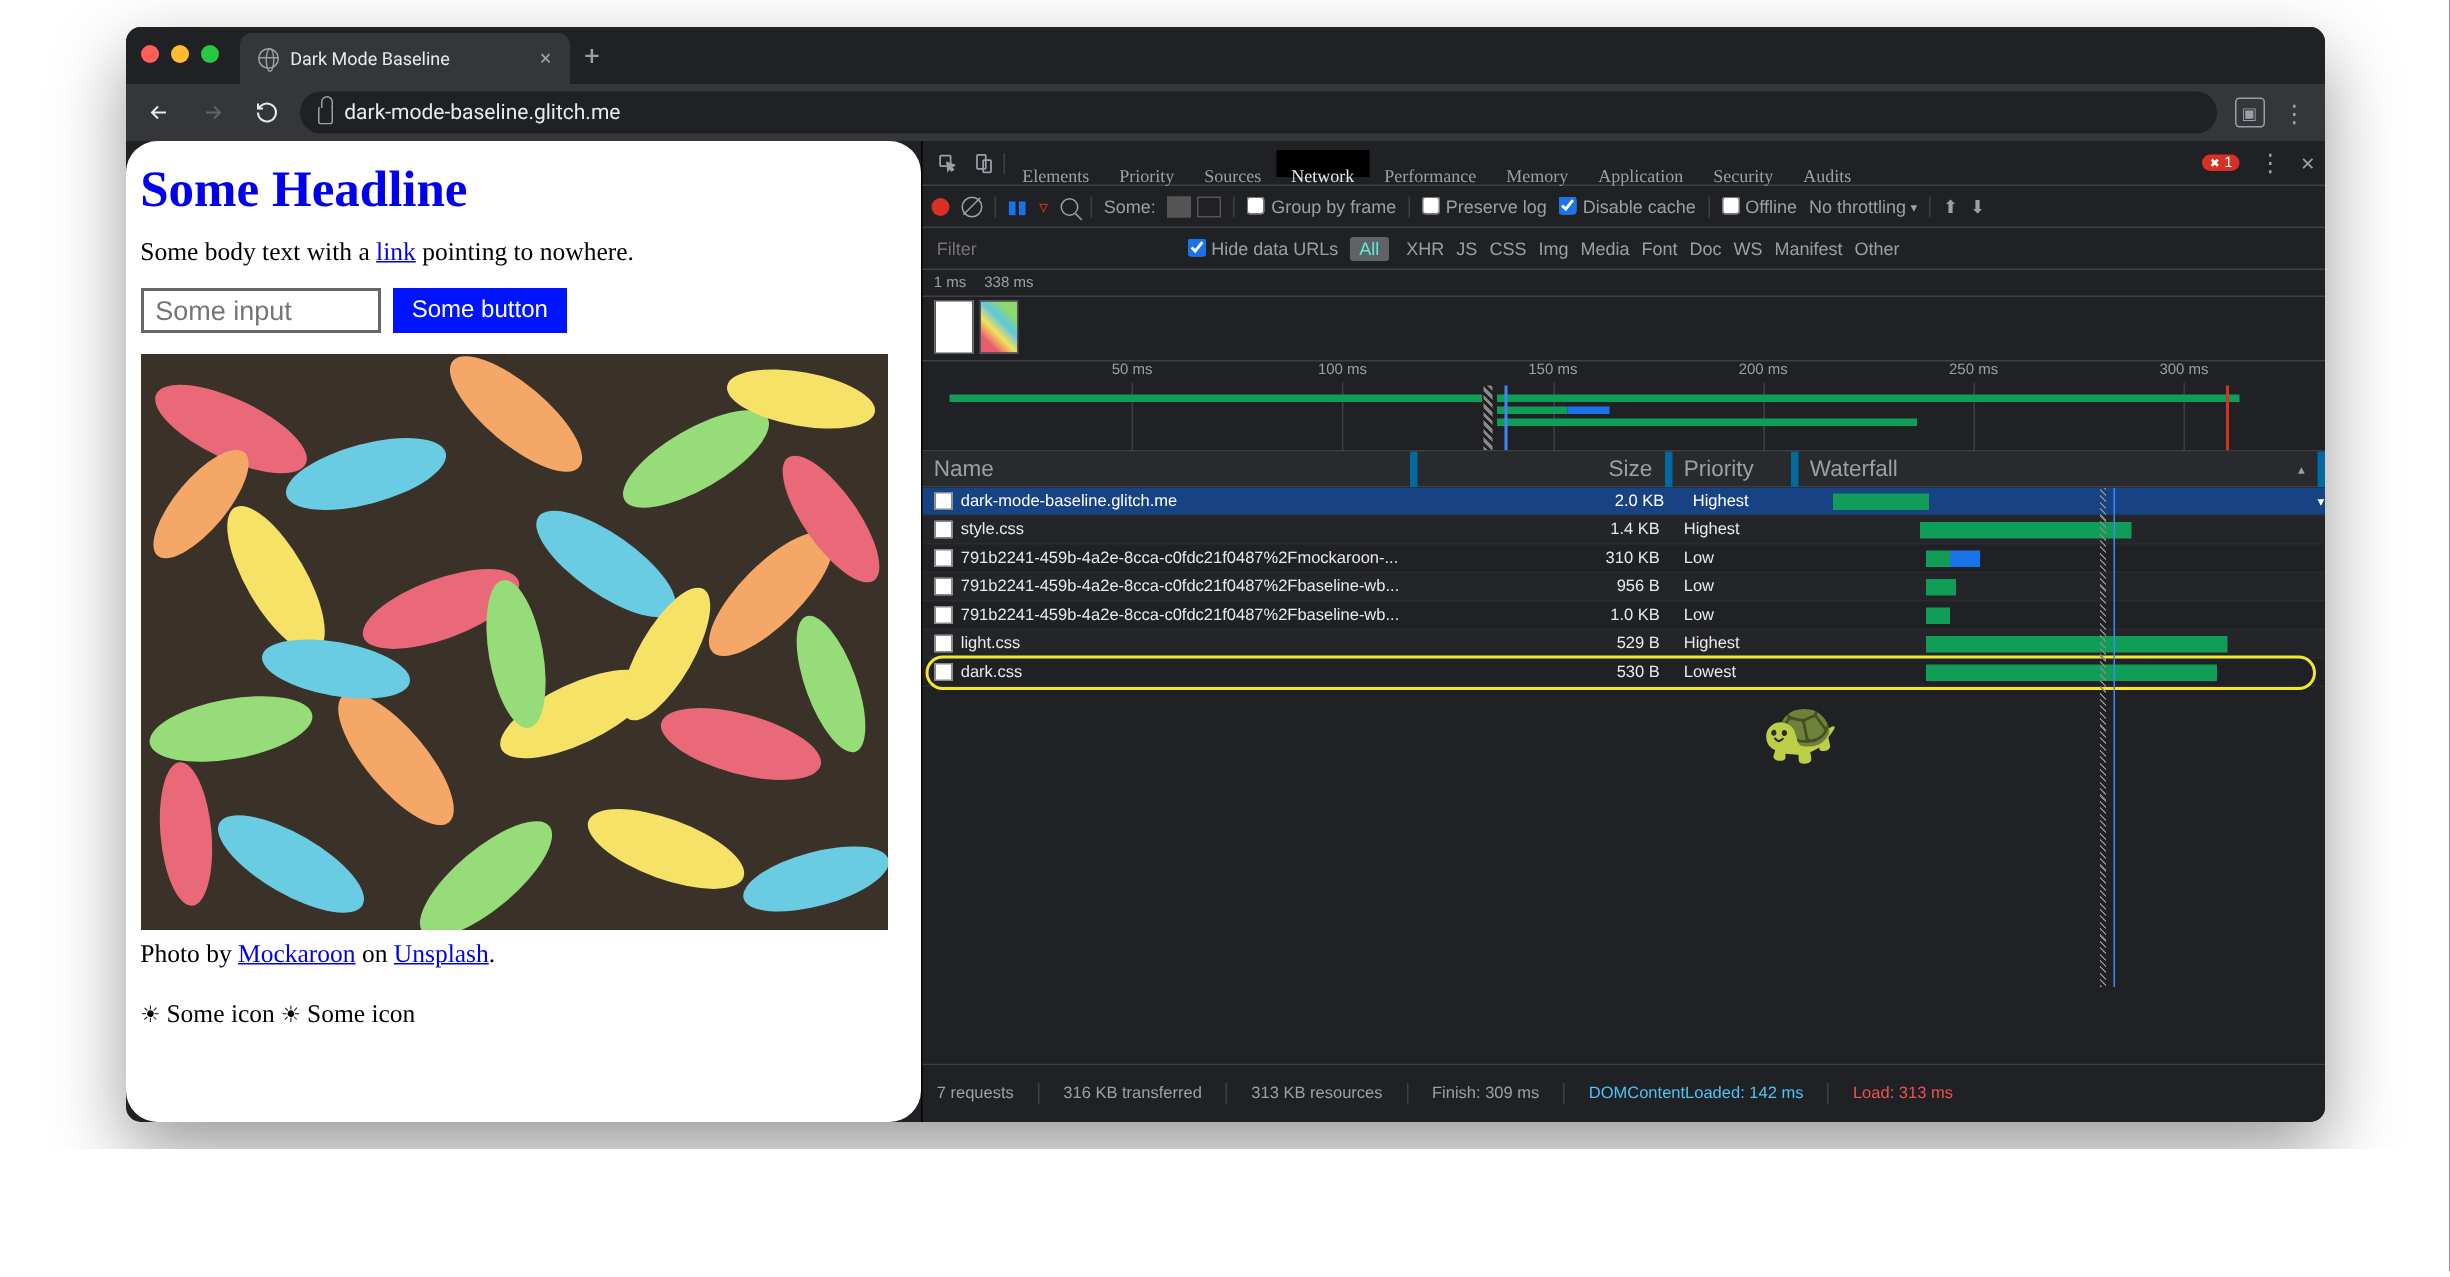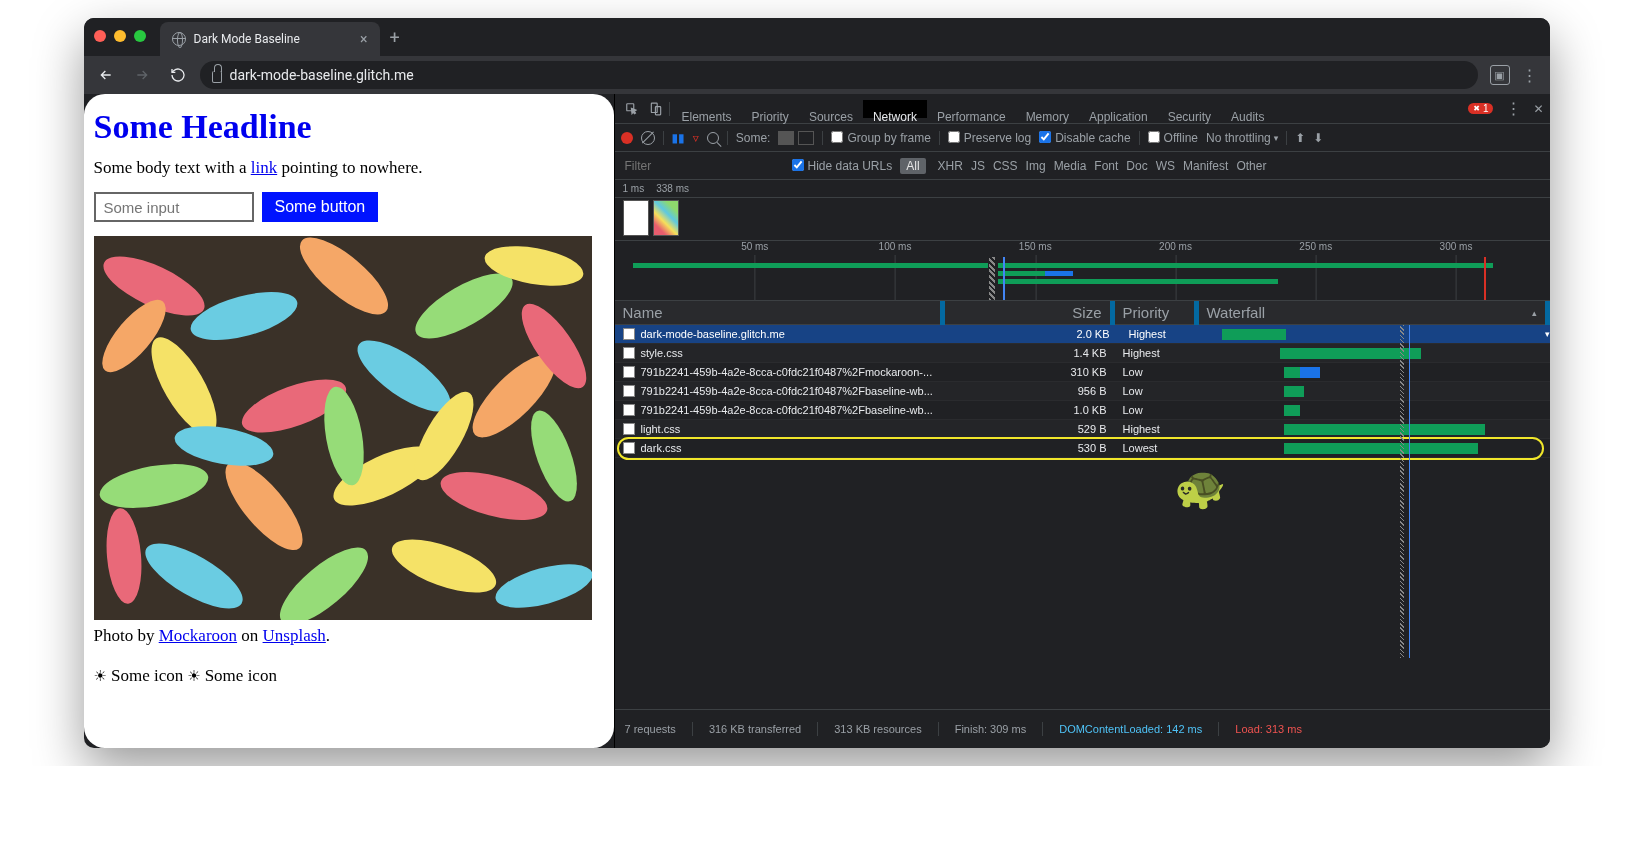--- a/index.html
+++ b/index.html
@@ -25,33 +25,33 @@
   .ext-ico { width:20px; height:20px; border:1.3px solid #9aa0a6; border-radius:3px; display:flex; align-items:center; justify-content:center; color:#9aa0a6; font-size:11px; cursor:pointer; margin-left:4px;}
   .menu-ico { width:24px; color:#9aa0a6; text-align:center; font-size:16px; cursor:pointer; }
   
   .content { display:flex; height: calc(730px - 76px); }
   .page { width: 530px; background:#fff; overflow:auto;border-radius:21px; }
   .page-inner { padding: 8px 10px; font-family: "Times New Roman", serif; }
   .page h1 { color: #0000ee; font-size: 34px; font-weight:700; margin: 6px 0 12px; }
   .page p { font-size: 17px; margin-bottom: 14px; }
   .page a { color:#0000ee; text-decoration: underline; }
   .inputrow { display:flex; gap:8px; margin-bottom: 14px; }
-  .inputrow input { width: 160px; height: 30px; border: 2px solid #666; padding: 0 8px; font-size: 15px; font-family: Arial, sans-serif; }
+  .inputrow input { width: 160px; height: 30px; border: 2px solid #666; padding: 0 8px; font-size: 18px; font-family: Arial, sans-serif; }
   .inputrow button { background:#0013ff; border:1px solid #0013ff; color:#fff; padding: 0 12px; font-size: 16px; height:30px; font-family: Arial, sans-serif; cursor:pointer; }
   .hero { width: 498px; height: 384px; display:block; }
   .credit { font-size: 17px; padding: 6px 0; }
   .icons-row { display:flex; align-items:center; gap:4px; font-size:17px; margin-top:4px; }
   .sun { font-size:15px; }
   
   .hero svg { width:100%; height:100%; }
   
   .devtools { flex:1; background:#202124; display:flex; flex-direction:column; color:#e8eaed; font-size:12px; font-family: "Helvetica Neue", Arial, sans-serif; border-left: 1px solid #000; }
   .dt-tabs { height: 30px; display:flex; align-items:center; border-bottom:1px solid #3c4043; padding: 0 6px; gap: 2px; }
   .dt-inspect, .dt-device { width:22px; height:22px; display:flex; align-items:center; justify-content:center; color:#9aa0a6; cursor:pointer; }
-  .dt-tab { padding: 2px 10px; height:18px; line-height:30px; color:#9aa0a6; cursor:pointer; }
+  .dt-tab { padding: 2px 10px; height:18px; line-height:30px; color:#9aa0a6; cursor:pointer;font-family:Liberation Serif, serif; }
   .dt-tab.active { color:#e8eaed; background:#000; }
   .dt-right { margin-left:auto; display:flex; align-items:center; gap:8px; }
   .err-badge { background:#d93025; color:#fff; border-radius:8px; padding: 0px 5px; font-size:10px; display:flex; align-items:center; gap:3px;}
   .err-badge::before { content:"✖"; font-size:8px; }
   
   .dt-row { display:flex; align-items:center; border-bottom:1px solid #3c4043; padding: 3px 6px; gap:8px; height:28px; }
   .rec { width:12px; height:12px; background:#d93025; border-radius:50%; cursor:pointer; }
   .clear { width:14px;height:14px;border:1.3px solid #9aa0a6;border-radius:50%; position:relative; cursor:pointer;}
   .clear::after{content:"";position:absolute;width:16px;height:1.3px;background:#9aa0a6;top:5px;left:-2px;transform:rotate(-45deg);}
   .film { color:#1a73e8; cursor:pointer; }
@@ -61,21 +61,21 @@
   .lbl { color:#9aa0a6;}
   .seg { display:flex; gap:4px; }
   .seg-btn { width:16px; height:14px; border:1px solid #555; cursor:pointer; }
   .chk { display:flex; align-items:flex-start; gap:4px; color:#9aa0a6; cursor:pointer; }
   .chk input { accent-color:#1a73e8; width:12px;height:12px; cursor:pointer;}
   .sel { color:#9aa0a6; display:flex; align-items:center; gap:3px; cursor:pointer;}
   .sel::after{content:"▾"; font-size:9px;}
   .dl-up { color:#9aa0a6; cursor:pointer;}
   
   .filter-input { background:#202124; border:none; flex: 0 0 155px; color:#9aa0a6; padding:2px 4px; font-size:12px; outline:none;}
-  .pill-all { background:#5f6368; padding:1px 6px; border-radius:2px; color:#e5e5e5; cursor:pointer;}
+  .pill-all { background:#5f6368; padding:1px 6px; border-radius:2px; color:#5eead4; cursor:pointer;}
   .type-btn { color:#9aa0a6; cursor:pointer; padding:1px 4px; }
   
   .time-info { display:flex; gap:12px; padding: 3px 8px; color:#9aa0a6; font-size:10px; border-bottom:1px solid #3c4043;}
   .thumbs { display:flex; gap:4px; padding: 2px 8px 4px; border-bottom:1px solid #3c4043; }
   .thumb { width:26px; height:36px; background:#fff; border:1px solid #555; }
   .thumb.color { background: linear-gradient(45deg,#e85d6e 20%, #f5e05b 40%, #5ec8e0 60%, #8ed96d 80%); }
   .overview { height:60px; position:relative; border-bottom:1px solid #3c4043; }
   .ov-ticks { position:absolute; top:0; left:0; right:0; height:16px; display:flex; font-size:10px; color:#9aa0a6;}
   .ov-tick { position:absolute; top:0; transform:translateX(-50%);}
   .ov-tick::before{content:"";position:absolute;left:50%;top:14px;width:1px;height:46px;background:#3c4043;}

